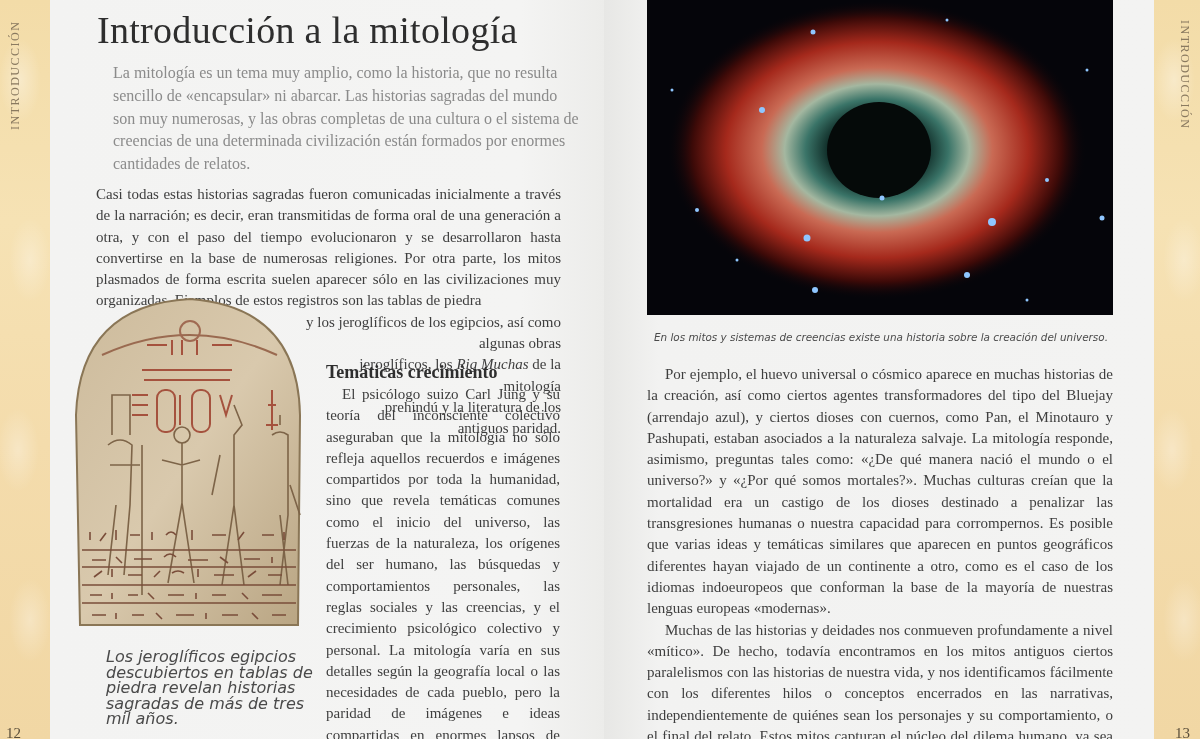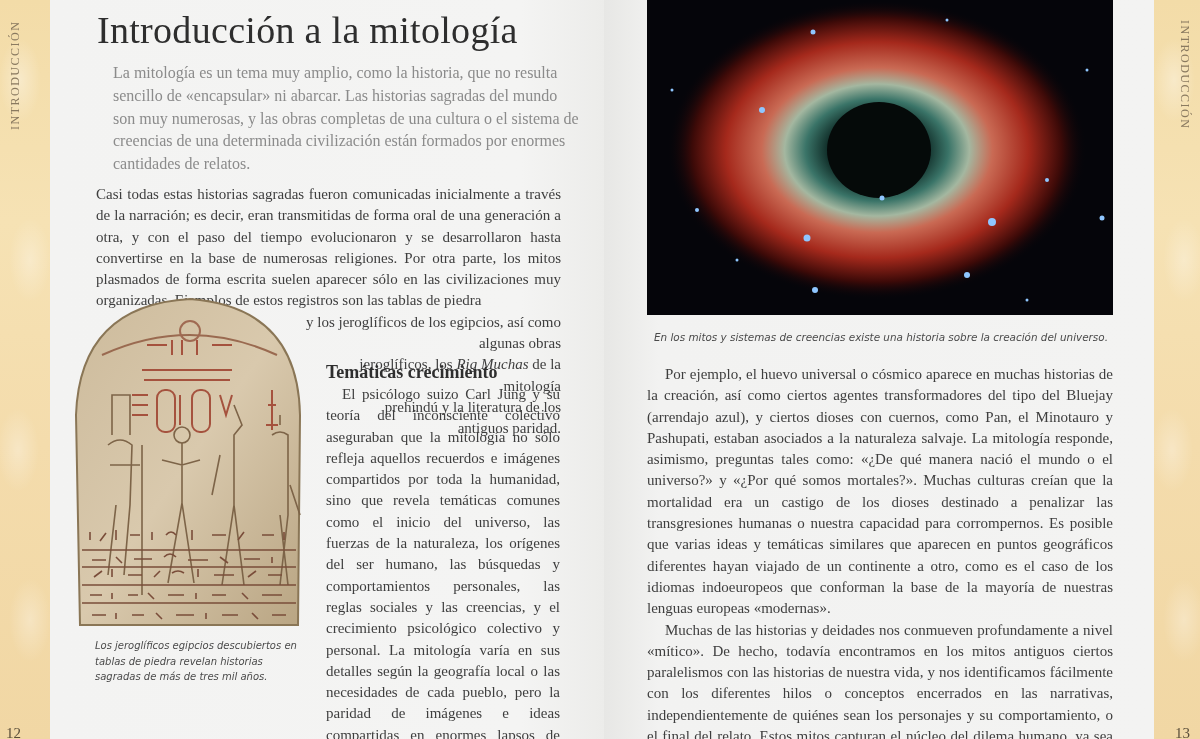--- a/index.html
+++ b/index.html
@@ -49,23 +49,23 @@
   .body-text { font-size:15px; line-height:21.3px; color:#3e3e3e; text-align:justify; margin:0; }
   .lead-block { position:absolute; left:96px; top:184px; width:465px; }
   .lead-block .wrap-line { display:block; }
   .para1 { text-align:justify; }
   .indent-lines { text-align:right; }
 
   .stela {
     position:absolute; left:72px; top:295px; width:232px; height:332px;
   }
   .caption-left {
-    position:absolute; left:90px; top:633px; width:210px; margin:5px;
+    position:absolute; left:90px; top:633px; width:210px; margin:16px;
     font-family:"DejaVu Sans", sans-serif; font-style:italic;
-    font-size:10px; line-height:15.5px; color:#4a4a4a;
+    font-size:16px; line-height:15.5px; color:#4a4a4a;
   }
   .subhead {
     position:absolute; left:326px; top:362px; margin:0;
     font-size:18px; font-weight:bold; color:#2e2e2e;
   }
   .col-text { position:absolute; left:326px; top:384px; width:234px; }
   .col-text p { text-indent:16px; }
 
   .nebula {
     position:absolute; left:647px; top:0; width:466px; height:315px;

